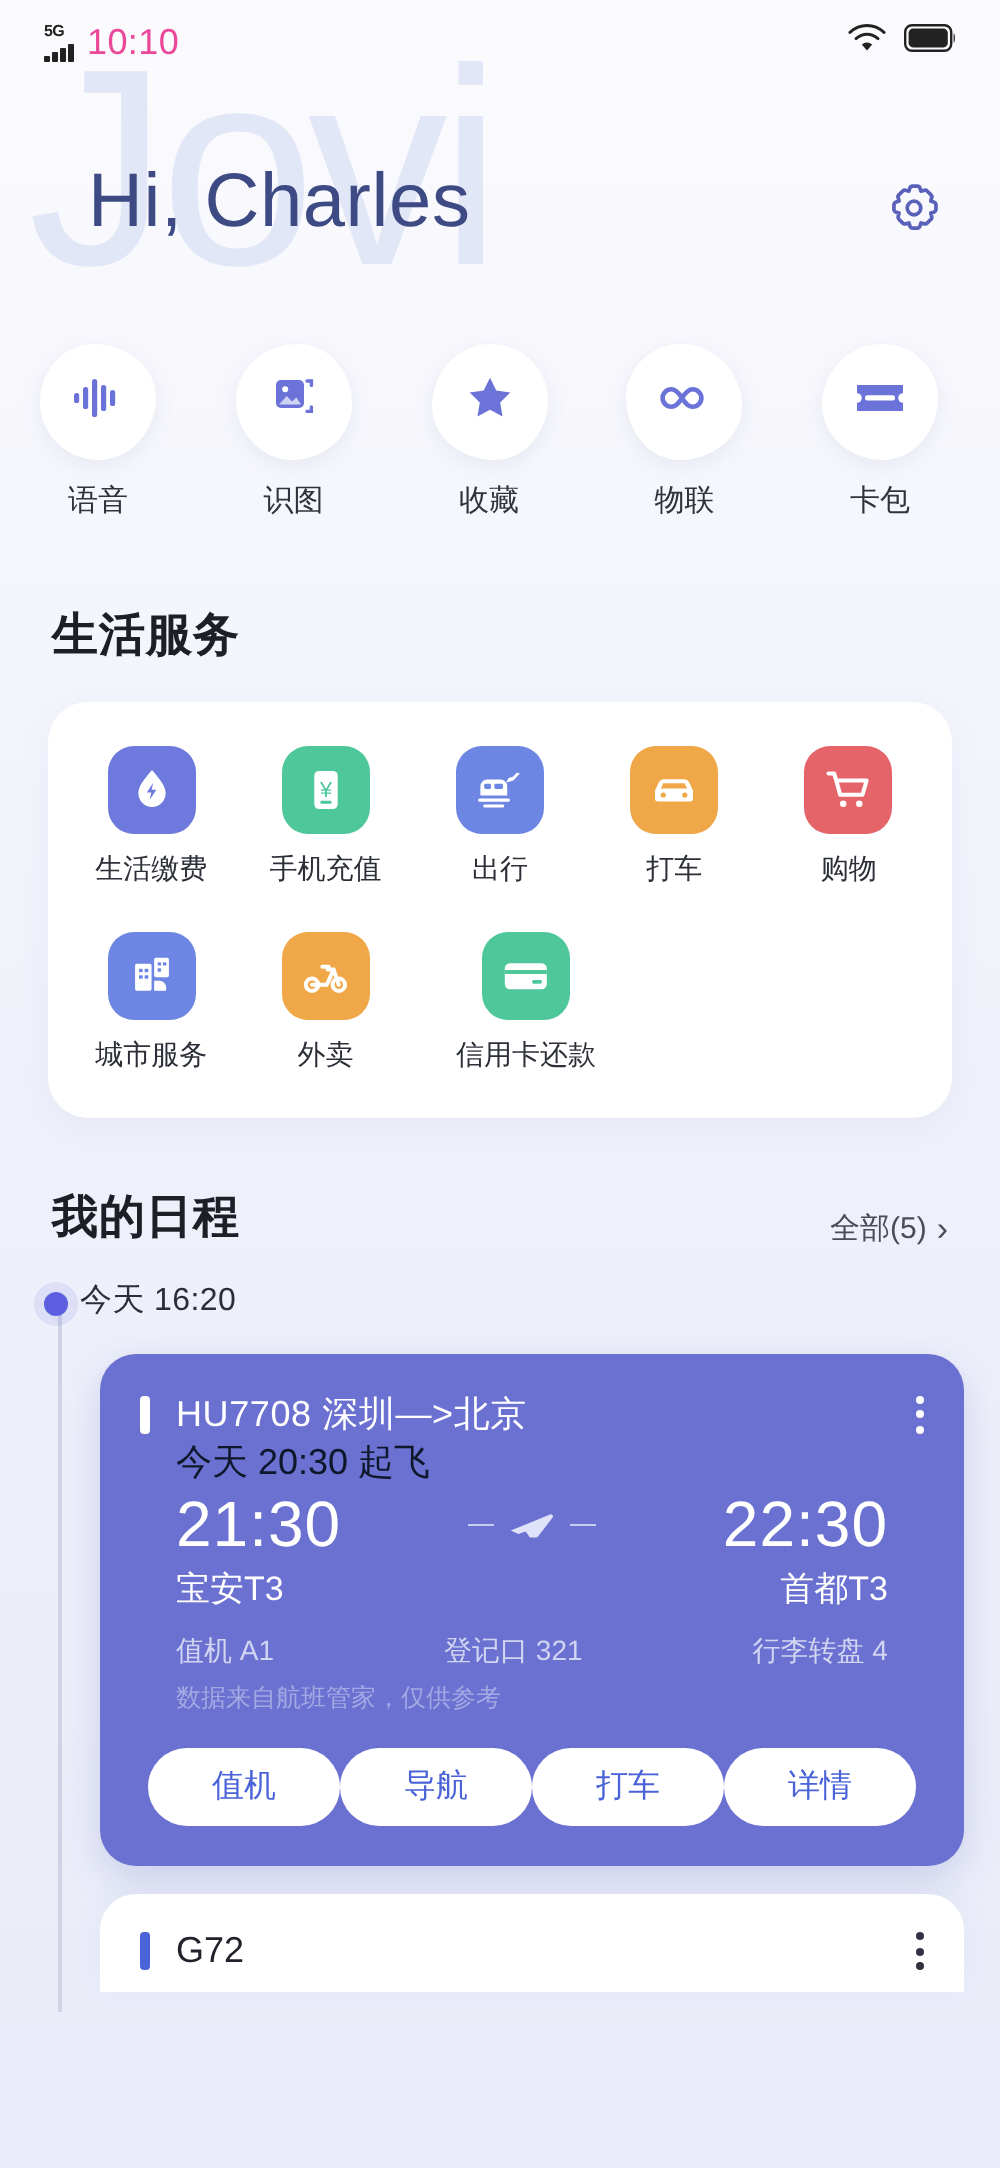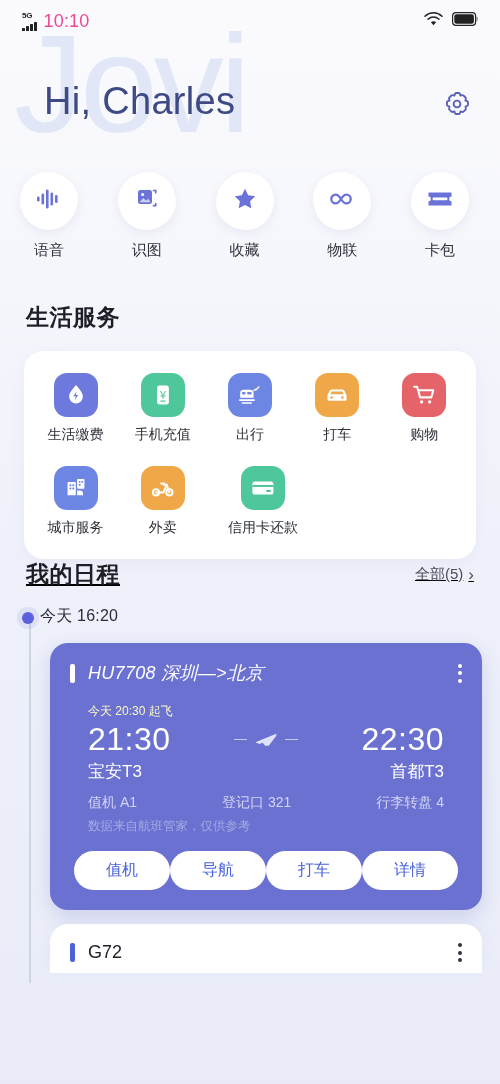--- a/index.html
+++ b/index.html
@@ -83,22 +83,22 @@
   }
   .svc-icon {
     width: 44px; height: 44px; border-radius: 13px;
     display: flex; align-items: center; justify-content: center;
   }
   .svc-label { margin-top: 9px; font-size: 14px; color: #2c2f38; white-space: nowrap; }
   .svc-item.wide { width: 26%; }
 
   
   .sched-head {
-    display: flex; align-items: center;
-    padding: 0 26px;  text-decoration: underline;
+    display: flex; align-items: flex-end;
+    padding: 0 26px; margin-top: 34px;
   }
   .sched-all {
     margin-left: auto; font-size: 15px; color: #4a4d57;
     display: flex; align-items: center; gap: 5px;
   }
   .chev { font-size: 17px; color: #4a4d57; line-height: 1; }
 
   
   .timeline { position: relative; margin-top: 16px; padding-left: 40px; }
   .tl-line {
@@ -113,24 +113,24 @@
   .tl-time { font-size: 16px; color: #2b2e38; letter-spacing: .2px; }
 
   
   .flight-card {
     margin: 16px 18px 0 10px; background: #6b71d1;
     border-radius: 18px; padding: 18px 20px 20px 20px;
     color: #fff; box-shadow: 0 6px 18px rgba(90,98,190,.22);
   }
   .fc-head { display: flex; align-items: center; }
   .fc-bar { width: 5px; height: 19px; background: #fff; border-radius: 2px; margin-right: 13px; }
-  .fc-title { font-size: 18px; letter-spacing: .3px; font-style: italic; }
+  .fc-title { font-size: 18px; letter-spacing: .3px; }
   .dots { margin-left: auto; display: flex; flex-direction: column; gap: 3.5px; }
   .dots i { width: 4px; height: 4px; background: #fff; border-radius: 50%; display: block; }
-  .fc-depart { font-size: 12px; color: #fef9c3; margin-top: 18px; padding-left: 18px; }
+  .fc-depart { font-size: 18px; color: #0f172a; padding-left: 18px; }
   .fc-times {
     display: flex; align-items: center; justify-content: space-between;
     padding: 0 18px; margin-top: 1px;
   }
   .fc-time { font-size: 32px; font-weight: 400; letter-spacing: .5px; }
   .plane-mid { display: flex; align-items: center; gap: 7px; color: #c6cbf0; }
   .dash { width: 13px; height: 1.5px; background: #c6cbf0; display: block; }
   .fc-ports {
     display: flex; justify-content: space-between;
     padding: 0 18px; margin-top: 2px; font-size: 17px;

